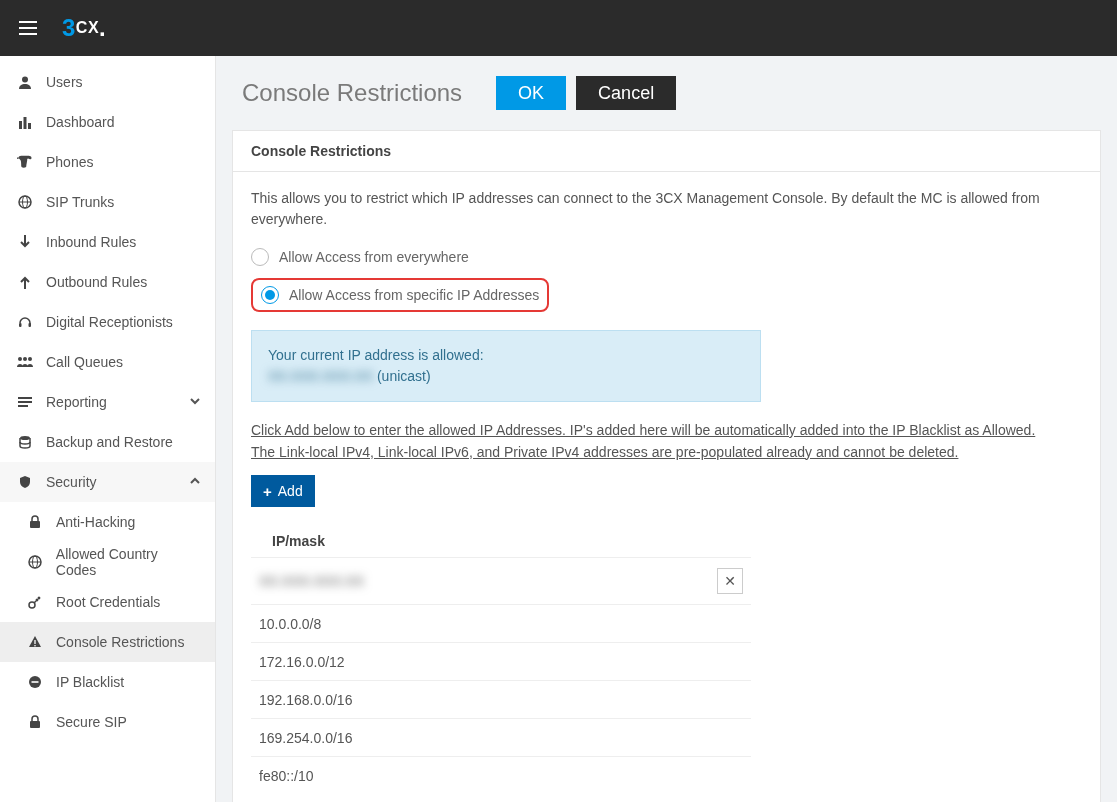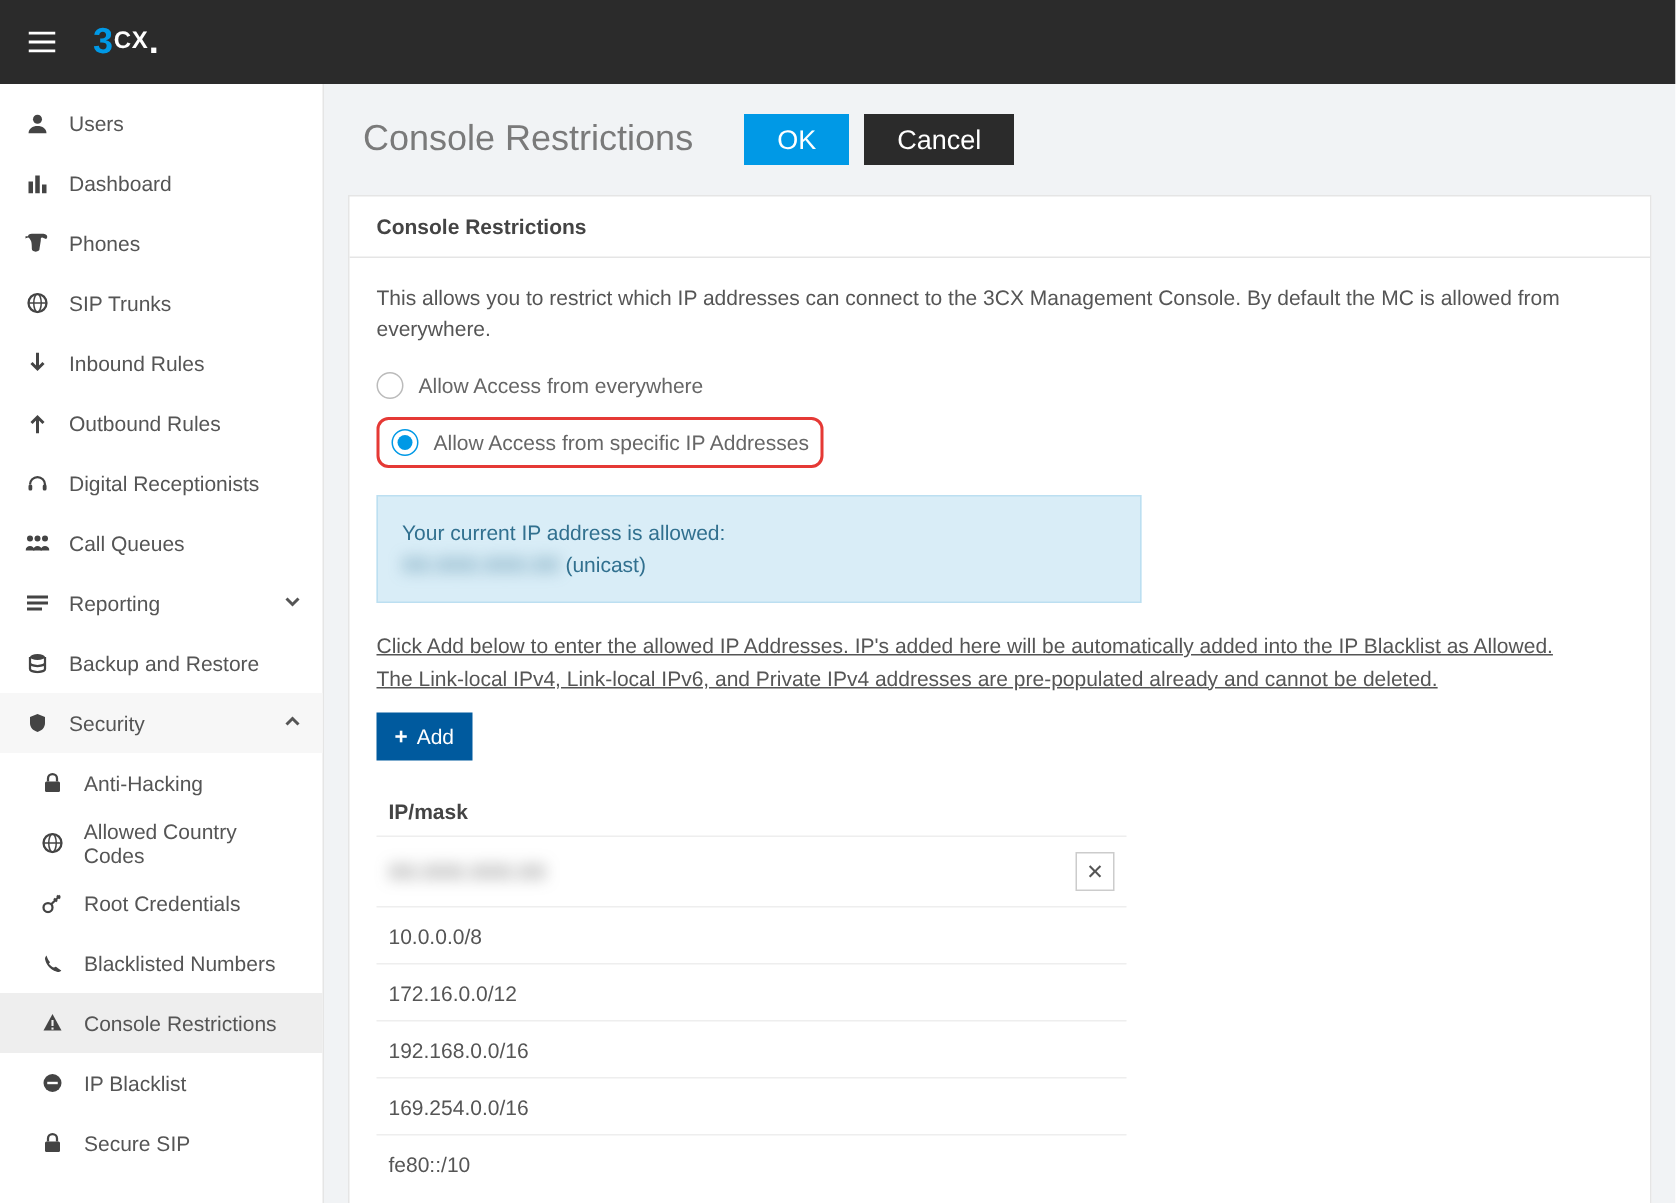--- a/index.html
+++ b/index.html
@@ -175,20 +175,21 @@
   }
   .add-btn .plus { font-weight: 700; margin-right: 6px; font-size: 15px; }
 
   .ip-table {
     width: 500px;
   }
   .ip-header {
     font-weight: 700;
     padding: 8px 8px 8px 8px;
     color: #444;
+    margin-left: 13px;
   }
   .ip-row {
     border-top: 1px solid #eee;
     padding: 10px 8px 10px 8px;
     display: flex; align-items: center;
     color: #555;
     min-height: 38px;
   }
   .ip-row .blur {
     filter: blur(5px);
@@ -358,28 +359,20 @@
       </div>
       <div class="nav-subitem">
         <span class="nav-icon">
           <svg width="14" height="14" viewBox="0 0 14 14">
             <circle cx="4" cy="10" r="3" fill="none" stroke="#444" stroke-width="1.5"></circle>
             <path d="M6 8l6-6m-2 0l2 2m-4 0l2 2" stroke="#444" stroke-width="1.5" fill="none"></path>
           </svg>
         </span>
         <span>Root Credentials</span>
       </div>
-      <div class="nav-subitem">
-        <span class="nav-icon">
-          <svg width="12" height="12" viewBox="0 0 12 12">
-            <path d="M2 1c0 0 1 3 2 4s-1 1 0 2 2 2 3 2 1-1 2 0 3 2 3 2-1 1-2 1-4-1-6-3-3-5-3-6 1-2 1-2z" fill="#444"></path>
-          </svg>
-        </span>
-        <span>Blacklisted Numbers</span>
-      </div>
       <div class="nav-subitem active">
         <span class="nav-icon">
           <svg width="14" height="14" viewBox="0 0 14 14">
             <path d="M7 1l6 11H1z" fill="#444"></path>
             <rect x="6.3" y="5" width="1.4" height="4" fill="#eee"></rect>
             <rect x="6.3" y="10" width="1.4" height="1.4" fill="#eee"></rect>
           </svg>
         </span>
         <span>Console Restrictions</span>
       </div>

